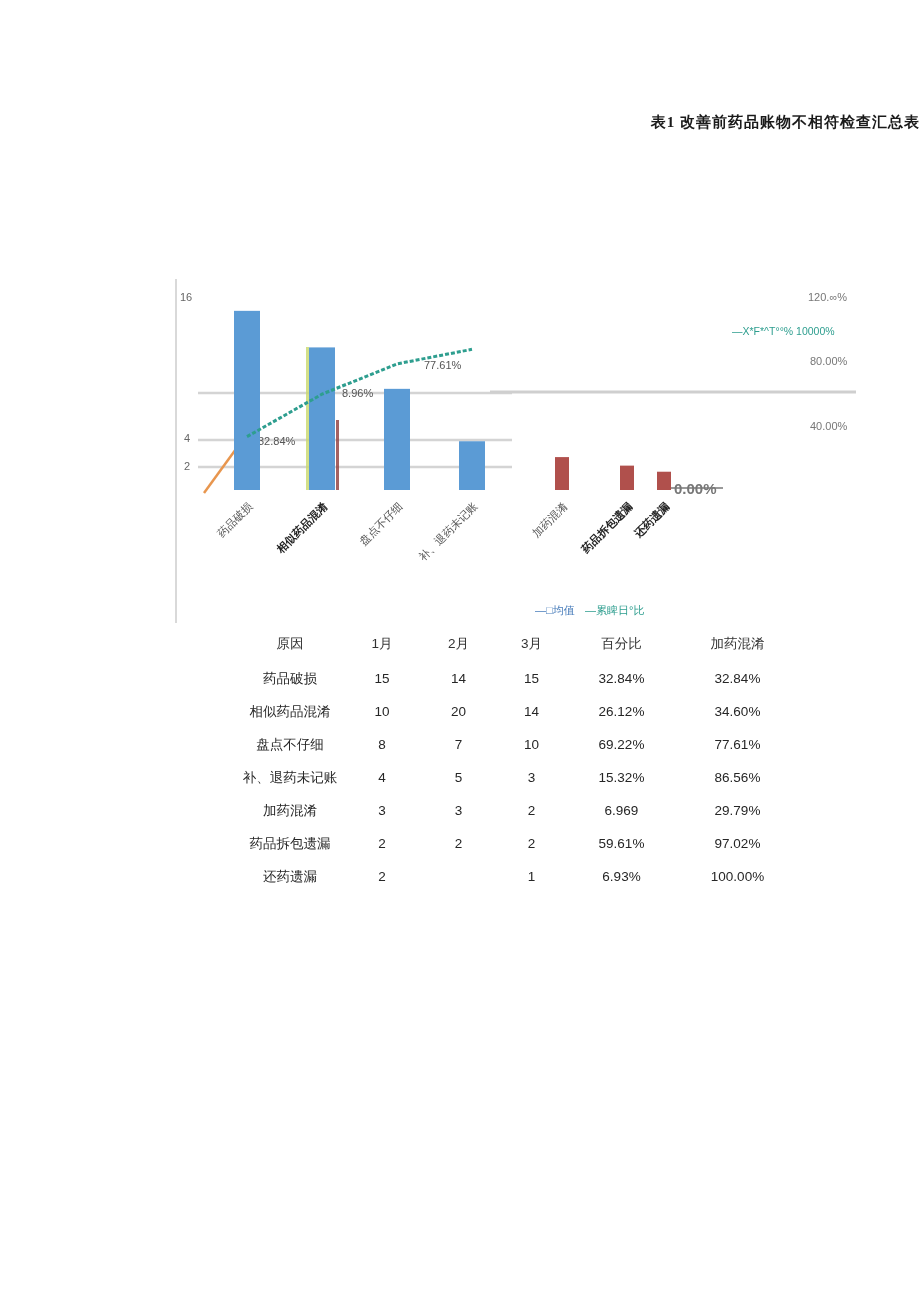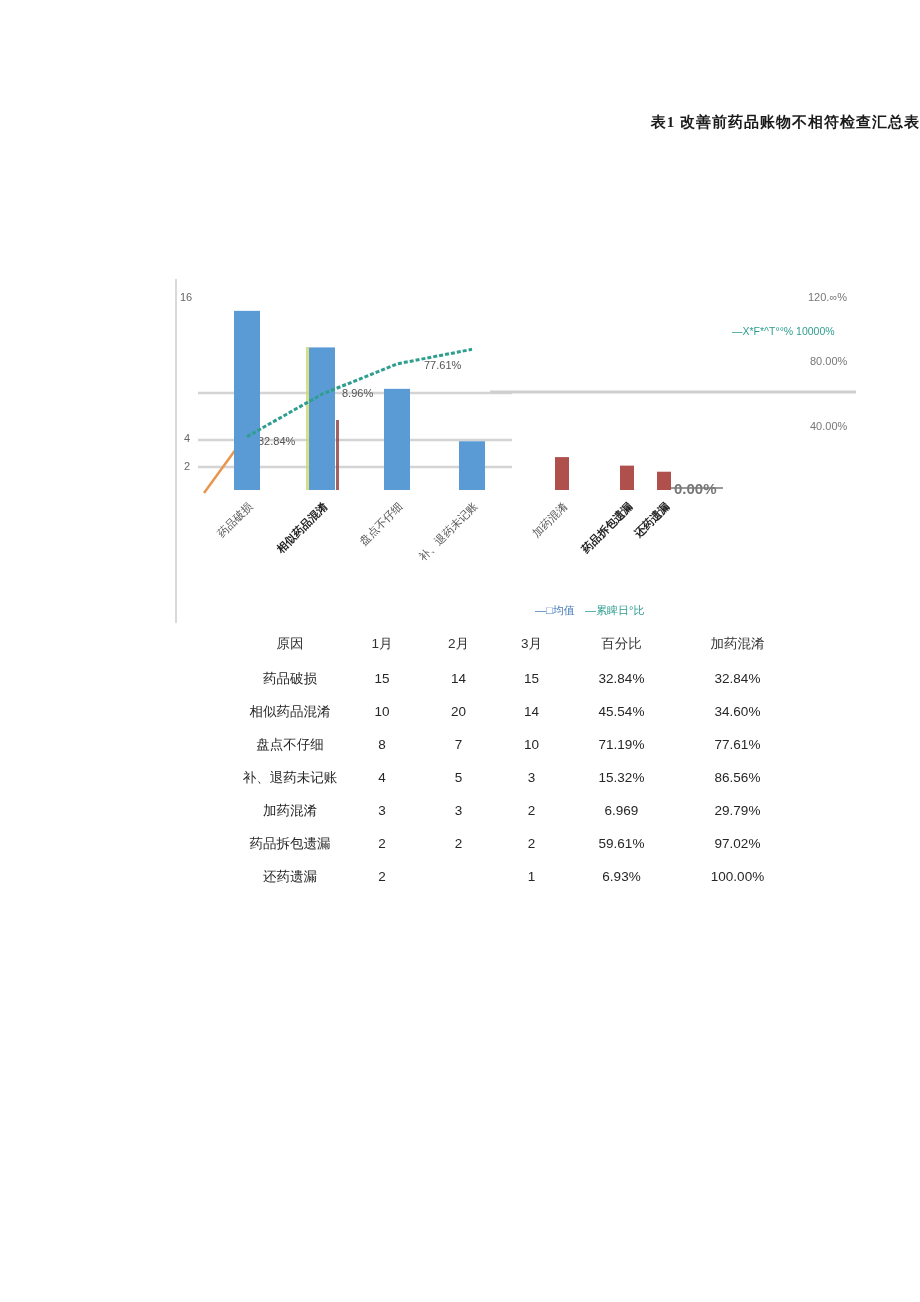--- a/index.html
+++ b/index.html
@@ -109,29 +109,29 @@
         <div class="tcell">14</div>
         <div class="tcell">15</div>
         <div class="tcell">32.84%</div>
         <div class="tcell">32.84%</div>
       </div>
       <div class="trow">
         <div class="tcell">相似药品混淆</div>
         <div class="tcell">10</div>
         <div class="tcell">20</div>
         <div class="tcell">14</div>
-        <div class="tcell">45.54%</div>
+        <div class="tcell">26.12%</div>
         <div class="tcell">34.60%</div>
       </div>
       <div class="trow">
         <div class="tcell">盘点不仔细</div>
         <div class="tcell">8</div>
         <div class="tcell">7</div>
         <div class="tcell">10</div>
-        <div class="tcell">71.19%</div>
+        <div class="tcell">69.22%</div>
         <div class="tcell">77.61%</div>
       </div>
       <div class="trow">
         <div class="tcell">补、退药未记账</div>
         <div class="tcell">4</div>
         <div class="tcell">5</div>
         <div class="tcell">3</div>
         <div class="tcell">15.32%</div>
         <div class="tcell">86.56%</div>
       </div>

